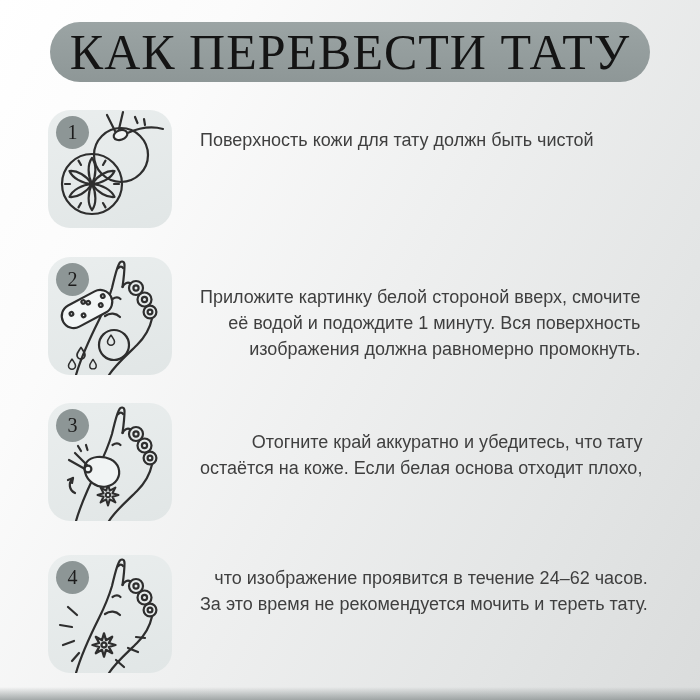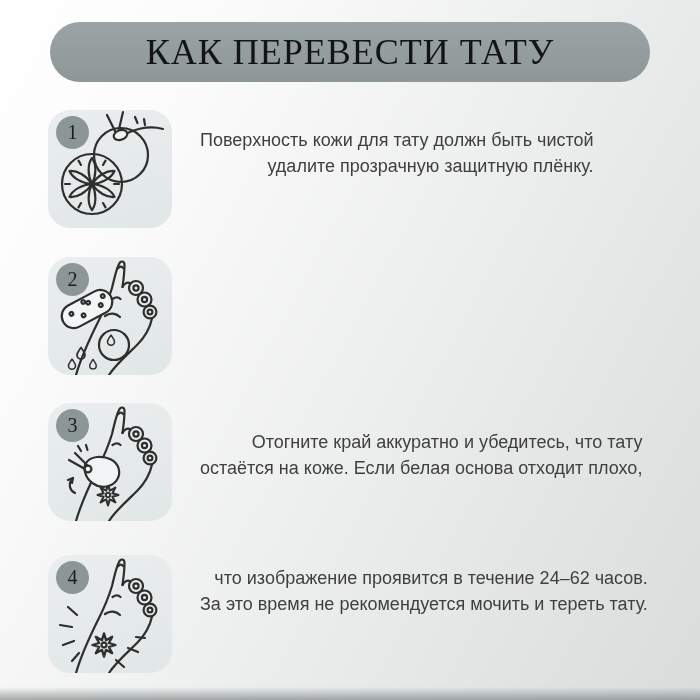--- a/index.html
+++ b/index.html
@@ -17,21 +17,21 @@
   }
   .banner{
     position:absolute;left:50px;top:22px;width:600px;height:60px;
     border-radius:30px;
     background:linear-gradient(180deg,#9ba4a4,#8e9797);
     display:flex;align-items:center;justify-content:center;
   }
   .banner h1{
     margin:0;
     font-family:"Liberation Serif","DejaVu Serif",serif;
-    font-weight:500;font-size:36px;letter-spacing:1px;color:#141414;
+    font-weight:500;font-size:50px;letter-spacing:1px;color:#141414;
     white-space:nowrap;
   }
   .step{position:absolute;left:48px;width:604px;height:120px;}
   .card{
     position:absolute;left:0;top:0;width:124px;height:118px;
     border-radius:22px;
     background:linear-gradient(160deg,#eaeeee,#e1e6e6);
   }
   .badge{
     position:absolute;left:8px;top:6px;width:33px;height:33px;border-radius:50%;
@@ -80,21 +80,20 @@
           <path d="M75,2 L71,19"></path>
           <ellipse cx="72.5" cy="25" rx="7" ry="4.8" transform="rotate(-18 72.5 25)" fill="#f1f4f4"></ellipse>
           <path d="M79.5,23 C92,17.5 104,16 115,19"></path>
           <path d="M87,7 l2.5,6"></path>
           <path d="M96,9 l1,6"></path>
         </g>
       </svg>
     </div>
     <div class="step-text" style="top:17px">
       <div>Поверхность кожи для тату должн быть чистой</div>
-      <div>удалите прозрачную защитную плёнку.</div>
     </div>
   </section>
 
   <section class="step" style="top:257px">
     <div class="card">
       <span class="badge">2</span>
       <svg width="124" height="118" viewBox="0 0 124 118">
         <g class="art">
           <path d="M28,118 C34,97 43,79 51,63 C57,51 61,41 64,31 C66,23 68,13 71,7 C72.5,3.5 76.5,3.5 76.5,8 C76.5,15 75.5,23 74.5,30"></path>
           <path d="M70.5,11 a2.6,2.6 0 0 1 4.5,0"></path>
@@ -118,20 +117,25 @@
               <circle cx="14" cy="3" r="1.8"></circle>
             <circle cx="0" cy="-8" r="1.8"></circle>
               <circle cx="20" cy="-4" r="1.8"></circle>
           </g>
           <path transform="translate(33,96) scale(0.8)" d="M0,-7 C2.5,-3 5,-0.5 5,2.5 A5,5 0 1 1 -5,2.5 C-5,-0.5 -2.5,-3 0,-7 Z"></path>
           <path transform="translate(24,107) scale(0.7)" d="M0,-7 C2.5,-3 5,-0.5 5,2.5 A5,5 0 1 1 -5,2.5 C-5,-0.5 -2.5,-3 0,-7 Z"></path>
           <path transform="translate(45,107) scale(0.65)" d="M0,-7 C2.5,-3 5,-0.5 5,2.5 A5,5 0 1 1 -5,2.5 C-5,-0.5 -2.5,-3 0,-7 Z"></path>
         </g>
       </svg>
     </div>
+    <div class="step-text" style="top:27px">
+      <div>Приложите картинку белой стороной вверх, смочите</div>
+      <div>её водой и подождите 1 минуту. Вся поверхность</div>
+      <div>изображения должна равномерно промокнуть.</div>
+    </div>
   </section>
 
   <section class="step" style="top:403px">
     <div class="card">
       <span class="badge">3</span>
       <svg width="124" height="118" viewBox="0 0 124 118">
         <g class="art">
           <path d="M28,118 C34,97 43,79 51,63 C57,51 61,41 64,31 C66,23 68,13 71,7 C72.5,3.5 76.5,3.5 76.5,8 C76.5,15 75.5,23 74.5,30"></path>
           <path d="M70.5,11 a2.6,2.6 0 0 1 4.5,0"></path>
           <path d="M74.5,30 C76,26.5 79.5,24.5 82.5,26.5"></path>

